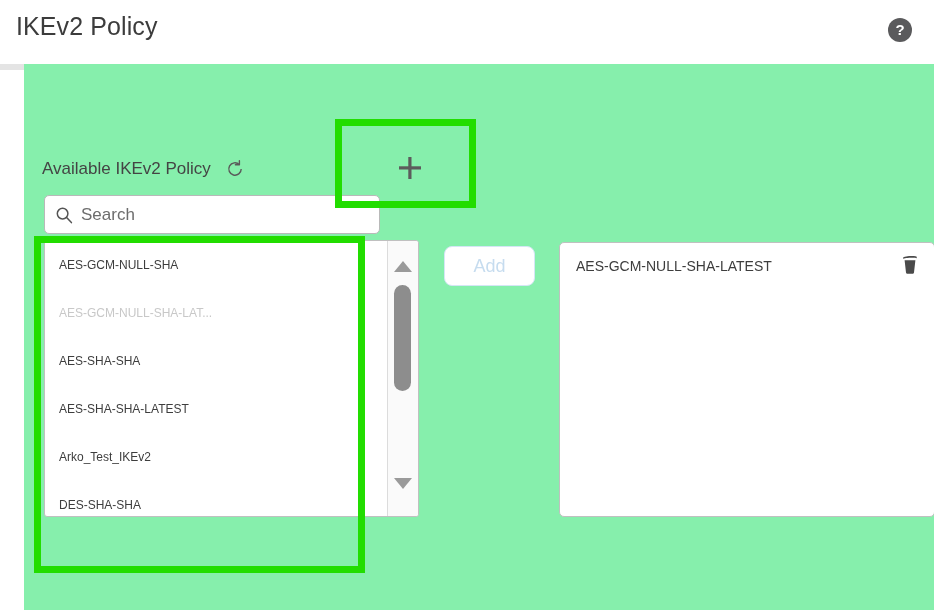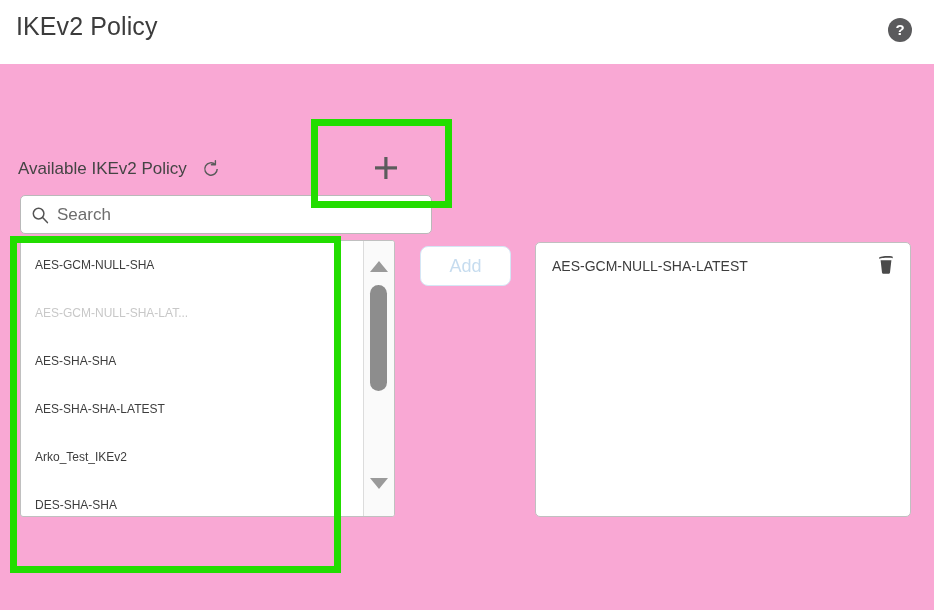--- a/index.html
+++ b/index.html
@@ -64,21 +64,22 @@
     right: 0;
     top: 64px;
     height: 6px;
     background: #e4e4e4;
   }
 
   
   .dlg-body {
     position: relative;
     flex: 1 1 auto;
-    background: #f9a8d4;
+    background: #86efac;
+    margin-left: 24px;
   }
 
   
   .avail-label-row {
     position: absolute;
     left: 18px;
     top: 95px;
     display: flex;
     align-items: center;
     gap: 14px;
@@ -106,21 +107,21 @@
     justify-content: center;
     cursor: pointer;
   }
   .add-plus-btn svg { display:block; }
 
   
   .search-box {
     position: absolute;
     left: 20px;
     top: 131px;
-    width: 412px;
+    width: 336px;
     height: 39px;
     box-sizing: border-box;
     border: 1px solid #b9b9b9;
     border-radius: 5px;
     background: #ffffff;
     display: flex;
     align-items: center;
     padding: 0 10px;
     gap: 8px;
   }

